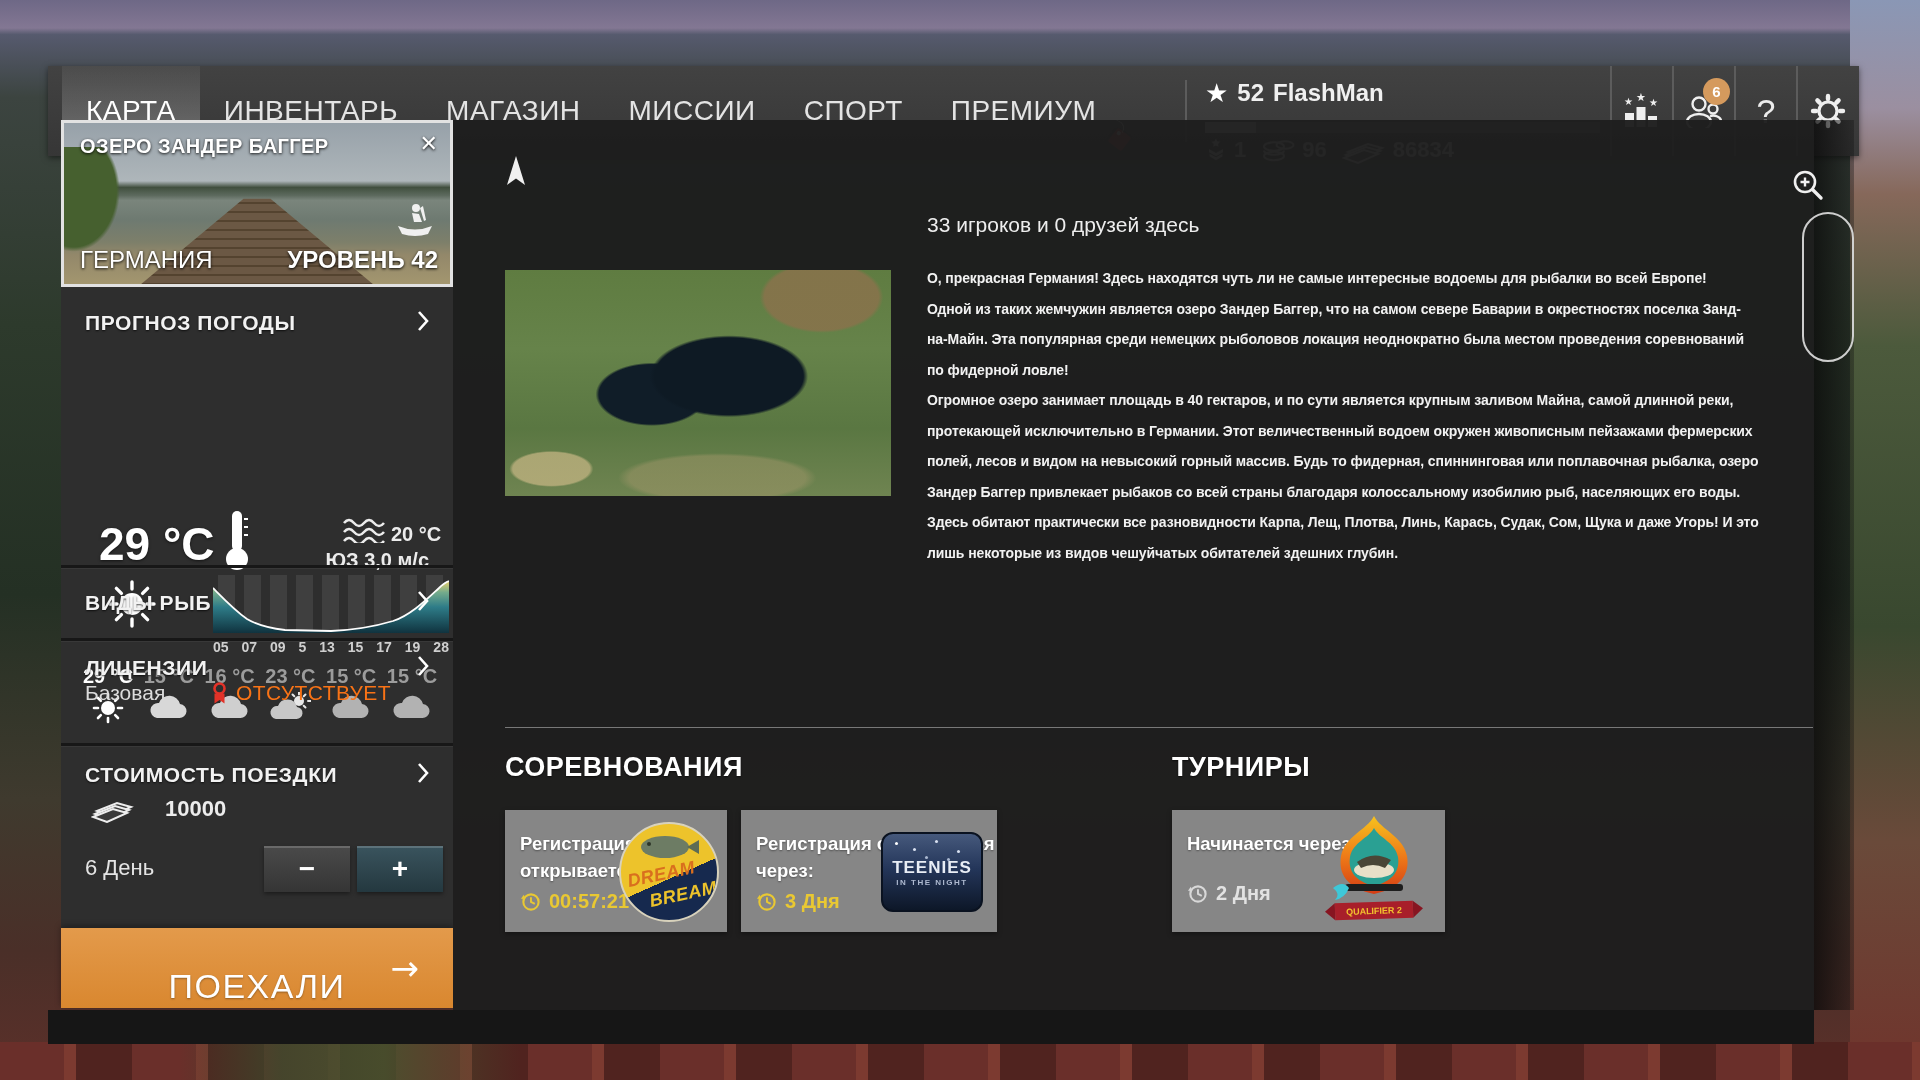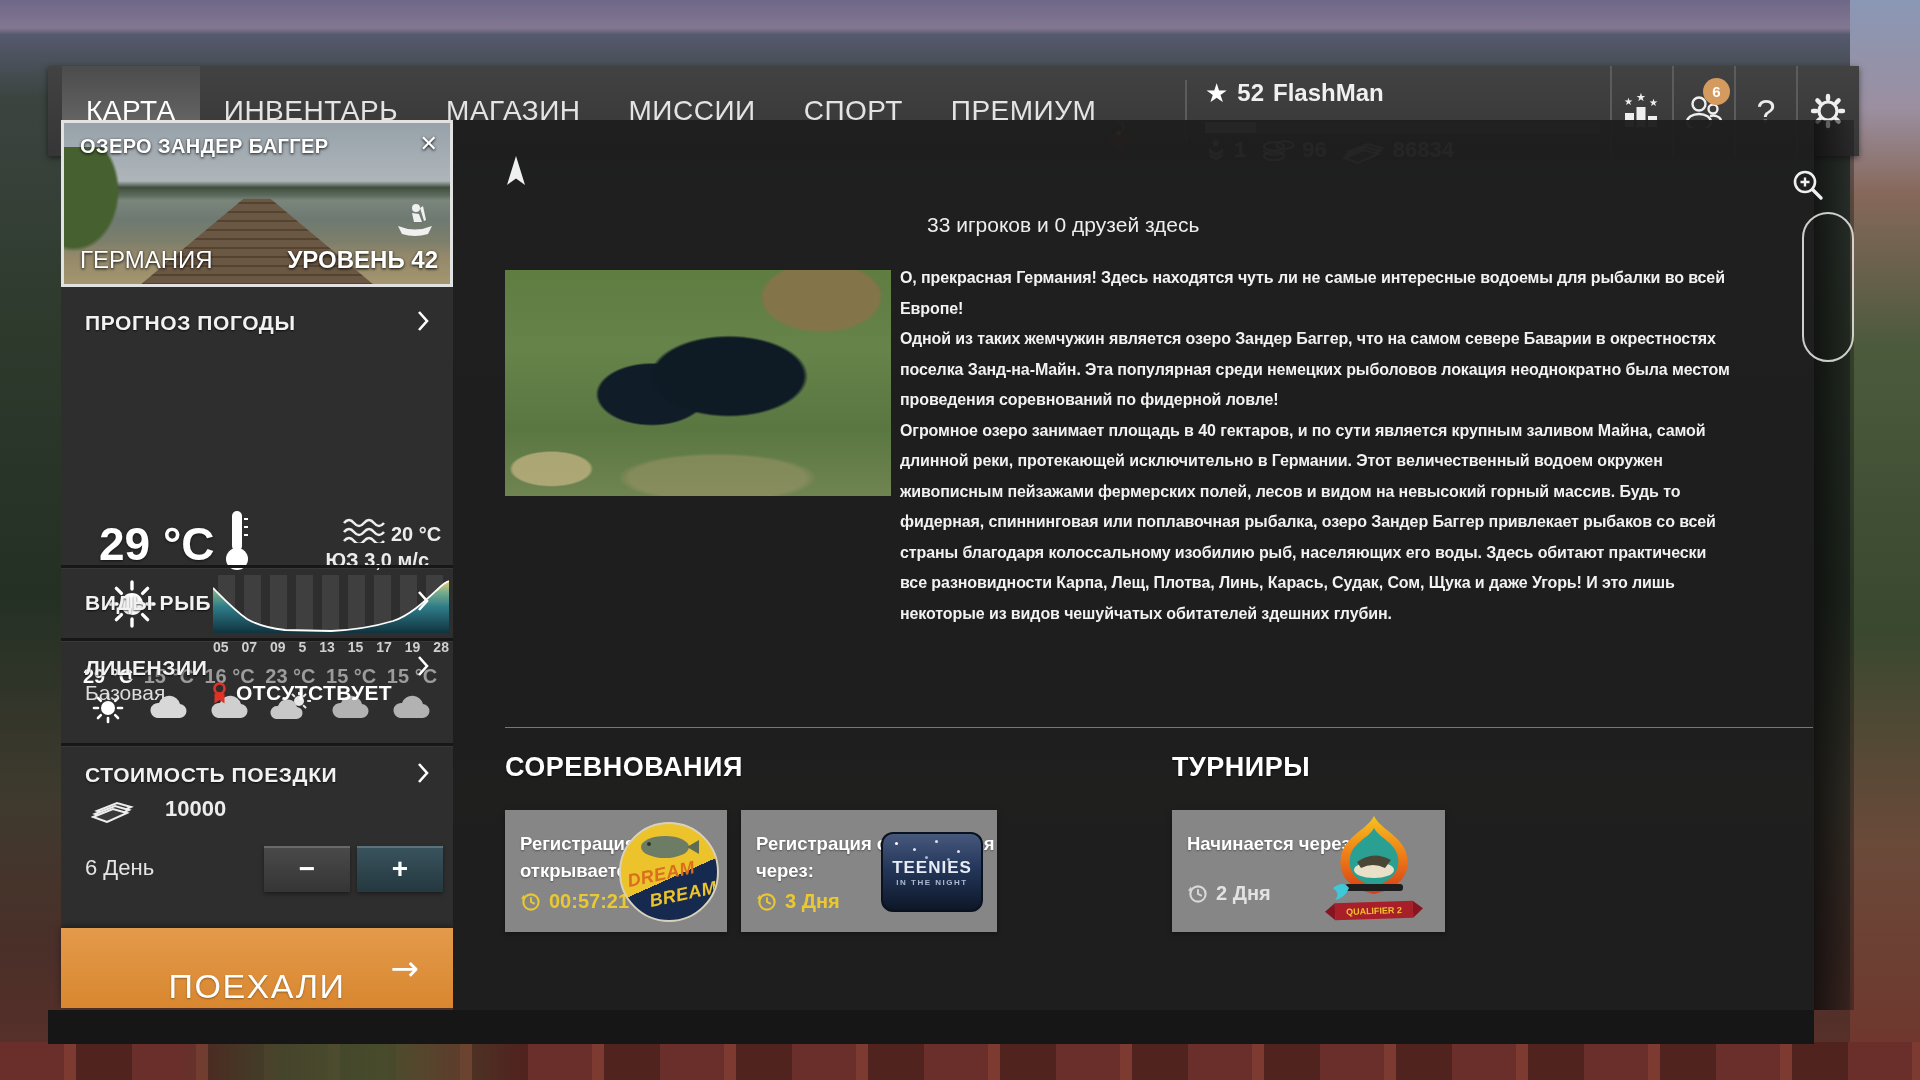--- a/index.html
+++ b/index.html
@@ -71,42 +71,42 @@
   .w-chart { position:absolute; left:152px; top:288px; width:236px; height:58px; }
   .w-hours { position:absolute; left:152px; top:352px; width:236px; display:flex; justify-content:space-between; font-size:14px; font-weight:bold; color:#cfcfcf; }
   .fc-row { position:absolute; left:18px; top:378px; width:362px; display:flex; justify-content:space-between; }
   .fc-col { width:58px; display:flex; flex-direction:column; align-items:center; gap:4px; }
   .fc-t { font-size:20px; font-weight:bold; color:#9c9c9c; white-space:nowrap; }
   .fc-col.bright .fc-t { color:#fff; }
 
   .sec { position:absolute; left:0; width:392px; }
   .row-lic { position:absolute; left:24px; top:43px; display:flex; align-items:center; gap:8px; font-size:21px; }
   .lic-name { color:#dcdcdc; width:118px; }
-  .lic-status { color:#ffffff; font-weight:bold; letter-spacing:.4px; }
+  .lic-status { color:#f97316; font-weight:normal; letter-spacing:.4px; }
   .cost-row { position:absolute; left:30px; top:52px; display:flex; align-items:center; gap:30px; font-size:22px; font-weight:bold; color:#ececec; }
   .day-row { position:absolute; left:24px; top:112px; font-size:22px; color:#e4e4e4; }
   .btn-step { position:absolute; top:103px; width:86px; height:46px; display:flex; align-items:center; justify-content:center; font-size:28px; font-weight:bold; color:#fff; cursor:pointer; box-shadow:inset 0 2px 0 rgba(255,255,255,.18),0 2px 4px rgba(0,0,0,.4); }
   .btn-minus { left:203px; background:linear-gradient(180deg,#4a4a4a,#353535); }
   .btn-plus { left:296px; background:linear-gradient(180deg,#3a545e,#24383f); }
   .go-btn { position:absolute; left:0; top:808px; width:392px; height:80px; background:linear-gradient(180deg,#e39a4b,#d9872f); display:flex; align-items:center; justify-content:center; cursor:pointer; box-shadow:0 -2px 6px rgba(0,0,0,.35); }
   .go-btn .lbl { font-size:34px; font-weight:normal; color:#fff; letter-spacing:1.5px; text-shadow:0 1px 2px rgba(0,0,0,.35);margin-top:36px; }
   .go-btn .arr { position:absolute; right:34px; font-size:34px; color:#fff; font-family:"DejaVu Sans",sans-serif; }
 
   
   .content { position:absolute; left:453px; top:120px; width:1361px; height:890px; background:rgba(30,30,30,.97); overflow:hidden; }
   .map-photo { position:absolute; left:52px; top:150px; width:386px; height:226px;
     background:
       radial-gradient(ellipse 95px 55px at 82% 12%, rgba(135,115,75,.9) 0 60%, transparent 65%),
       radial-gradient(ellipse 120px 62px at 58% 47%, #0e1a24 0 62%, transparent 66%),
       radial-gradient(ellipse 85px 48px at 38% 55%, #101d28 0 62%, transparent 66%),
       radial-gradient(ellipse 70px 30px at 12% 88%, rgba(195,180,130,.75) 0 55%, transparent 60%),
       radial-gradient(ellipse 160px 40px at 55% 92%, rgba(160,150,105,.5) 0 55%, transparent 62%),
       linear-gradient(180deg,#5f7c41 0%,#66834a 35%,#5a7742 70%,#6f8451 100%); }
   .players-line { position:absolute; left:474px; top:93px; font-size:21px; font-weight:normal; color:#ededed; }
-  .descr { position:absolute; left:447px; top:143px; width:834px; font-size:16px; line-height:30.5px; font-weight:bold; color:#f2f2f2; letter-spacing:-0.1px; }
+  .descr { position:absolute; left:474px; top:143px; width:834px; font-size:14px; line-height:30.5px; font-weight:bold; color:#f2f2f2; letter-spacing:-0.1px; }
   .descr p { margin:0; }
   .c-div { position:absolute; left:52px; top:607px; width:1308px; height:1px; background:#787878; }
   .sec-title { position:absolute; font-size:27px; font-weight:bold; color:#fff; letter-spacing:.5px; text-shadow:0 1px 2px rgba(0,0,0,.6); }
   .ev-card { position:absolute; top:690px; height:122px; background:#868686; cursor:pointer; box-shadow:0 2px 5px rgba(0,0,0,.35); }
   .ev-label { position:absolute; left:15px; top:20px; font-size:18.5px; font-weight:bold; color:#fff; line-height:27px; text-shadow:0 1px 2px rgba(0,0,0,.4); }
   .ev-time { position:absolute; left:15px; top:80px; display:flex; align-items:center; gap:8px; font-size:20px; font-weight:bold; }
   .t-yellow { color:#e9c832; }
   .t-white { color:#e2e2e2; }
 
   .db-logo { position:absolute; right:8px; top:12px; width:100px; height:100px; border-radius:50%;

